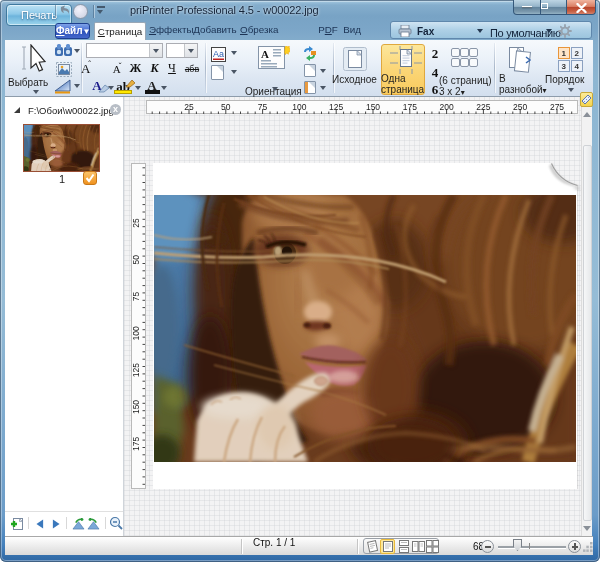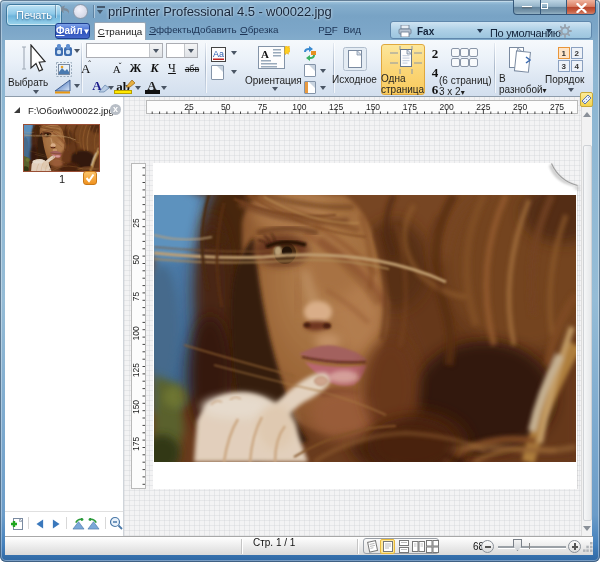--- a/index.html
+++ b/index.html
@@ -4,22 +4,22 @@
   * { margin:0; padding:0; box-sizing:border-box; }
   html,body { width:600px; height:562px; overflow:hidden; background:#fff; }
   body { font-family:"Liberation Sans", sans-serif; }
   #win { position:absolute; left:0; top:0; width:600px; height:562px;
     border-radius:4px 4px 6px 6px; overflow:hidden;
     background:linear-gradient(180deg,#a9cde3 0px,#85aecd 5px,#78a3c5 16px,#7ca6c8 30px,#84adcc 42px,#8db6d2 80px,#95bcd6 300px,#6b9cc8 515px,#4380bc 545px,#2f68a4 561px);
     box-shadow: inset 0 0 0 1px rgba(20,50,80,.55), inset 0 0 0 2px rgba(255,255,255,.35);
   }
   .abs { position:absolute; }
   
-  #title { left:108px; top:4px; width:300px; height:12px; font-size:13px; letter-spacing:-0.1px; color:#15253a; text-shadow:0 0 3px rgba(255,255,255,.9); }
-  #printbtn { left:6px; top:4px; width:56px; height:22px; border-radius:4px;
+  #title { left:130px; top:4px; width:300px; height:12px; font-size:11px; letter-spacing:-0.1px; color:#15253a; text-shadow:0 0 3px rgba(255,255,255,.9); }
+  #printbtn { left:6px; top:4px; width:66px; height:22px; border-radius:4px;
     background:linear-gradient(180deg,#bee3f5 0%,#8cc8e8 45%,#6db4dc 55%,#9cd4ec 100%);
     border:1px solid #3f7a9f; box-shadow:inset 0 0 0 1px rgba(255,255,255,.5);
     color:#fff; font-size:11px; text-align:center; line-height:21px; text-shadow:0 1px 2px rgba(30,70,110,.8);}
   .qsep { top:5px; width:1px; height:13px; background:rgba(70,100,130,.55); box-shadow:1px 0 0 rgba(255,255,255,.4);}
   
   #winbtns { left:513px; top:0; width:83px; height:15px; }
   .wb { position:absolute; top:0; height:15px; border:1px solid #35587a; border-top:none;
     background:linear-gradient(180deg,#bdd5e4 0%,#95b4c9 46%,#63859e 52%,#7795aa 80%,#93b2c4 100%); }
   .wb.min { left:0; width:28px; border-radius:0 0 0 4px;}
   .wb.max { left:28px; width:26px; border-left:none;}
@@ -212,21 +212,21 @@
       <rect x="0.5" y="0.5" width="26" height="22" fill="#fdfdfd" stroke="#8494a8"></rect>
       <text x="3" y="12" font-size="11" font-weight="bold" fill="#111" font-family="Liberation Serif">A</text>
       <rect x="3" y="14" width="10" height="1.5" fill="#9ab"></rect>
         <rect x="3" y="17" width="16" height="1.5" fill="#9ab"></rect>
         <rect x="3" y="20" width="16" height="1.5" fill="#9ab"></rect>
       <rect x="15" y="3" width="8" height="1.5" fill="#9ab"></rect>
         <rect x="15" y="6" width="8" height="1.5" fill="#9ab"></rect>
         <rect x="15" y="9" width="8" height="1.5" fill="#9ab"></rect>
       <path d="M27,1 l1.6,-1.6 l0.8,1.6 l2,-0.8 l-0.4,2 l2,0.4 l-1.6,1.6 l1.2,1.6 l-2.2,0.25 l0,2.2 l-1.8,-1.2 l-1.2,1.6 l-0.8,-2 Z" fill="#ffd020" stroke="#e8a000" stroke-width="0.5"></path>
     </svg>
-    <div class="rtxt" style="left:240px;top:35px;width:62px;">Ориентация</div>
+    <div class="rtxt" style="left:240px;top:46px;width:62px;">Ориентация</div>
     <div class="dar" style="left:267px;top:47px;"></div>
     <svg class="abs" style="left:297px;top:6px;" width="15" height="15" viewBox="0 0 15 15">
       <path d="M2,6 Q2,2 7,2 L7,0 L11,3 L7,6 L7,4 Q4,4 4,6 Z" fill="#3a8ad0"></path>
       <path d="M13,9 Q13,13 8,13 L8,15 L4,12 L8,9 L8,11 Q11,11 11,9 Z" fill="#3ab060"></path>
       <rect x="9" y="5" width="5" height="4" fill="#e89020"></rect>
     </svg>
     <div class="icopage" style="left:299px;top:24px;width:12px;height:13px;"></div>
     <div class="dar" style="left:315px;top:29px;"></div>
     <div class="icopage" style="left:299px;top:41px;width:12px;height:13px;"></div>
     <div class="abs" style="left:300px;top:42px;width:3px;height:11px;background:#e89a40;"></div>

